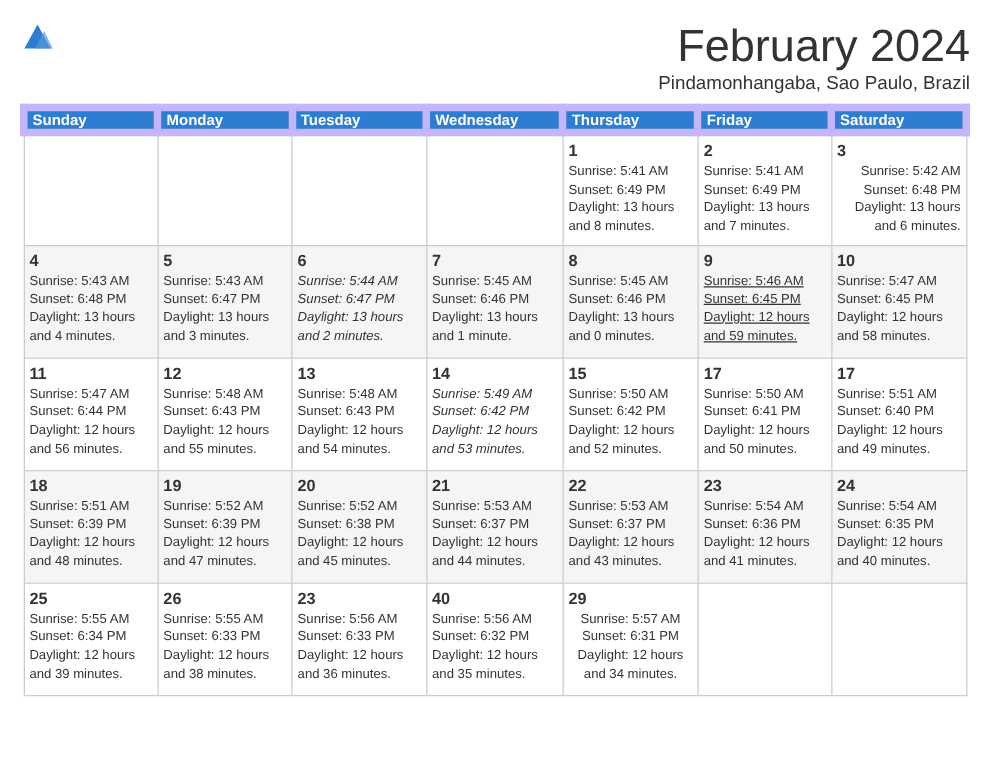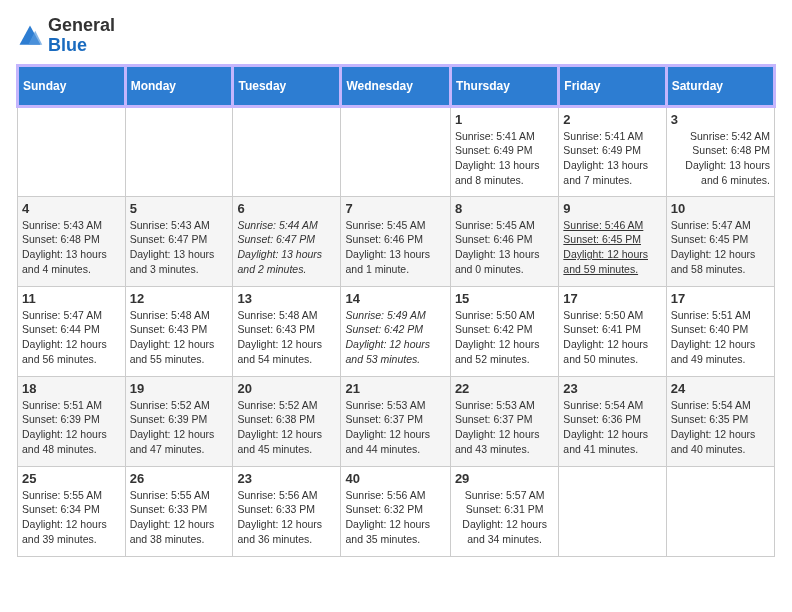--- a/index.html
+++ b/index.html
@@ -45,25 +45,25 @@
       color: #333;
     }
     table {
       width: 100%;
       border-collapse: collapse;
       font-size: 11px;
     }
     thead tr th {
       background: #2d7dd2;
       color: #fff;
-      padding: 12px 4px;
+      padding: 0 4px;
       text-align: left;
       font-weight: bold;
       font-size: 12px;
-      border: 3px solid #c4b5fd;
+      border: 6px solid #c4b5fd;
     }
     tbody tr td {
       border: 1px solid #ccc;
       vertical-align: top;
       padding: 4px;
       height: 90px;
       width: 112px;
     }
     tbody tr:nth-child(even) td {
       background: #f5f5f5;
@@ -89,26 +89,24 @@
   </style>
 </head>
 <body>
 
 <div class="header">
   <div class="logo">
     <svg class="logo-icon" viewBox="0 0 32 32">
       <polygon points="16,4 28,26 4,26" fill="#2d7dd2"></polygon>
       <polygon points="22,10 30,26 14,26" fill="#5599dd" opacity="0.7"></polygon>
     </svg>
-    <div class="logo-text">
-      <span class="logo-general">General</span><br>
-      <span class="logo-blue">Blue</span>
-    </div>
   </div>
   <div class="title-block">
+    <div class="month-title">February 2024</div>
+    <div class="location">Pindamonhangaba, Sao Paulo, Brazil</div>
   </div>
 </div>
 
 <table>
   <thead>
     <tr>
     <th>Sunday</th>
         <th>Monday</th>
         <th>Tuesday</th>
         <th>Wednesday</th>

